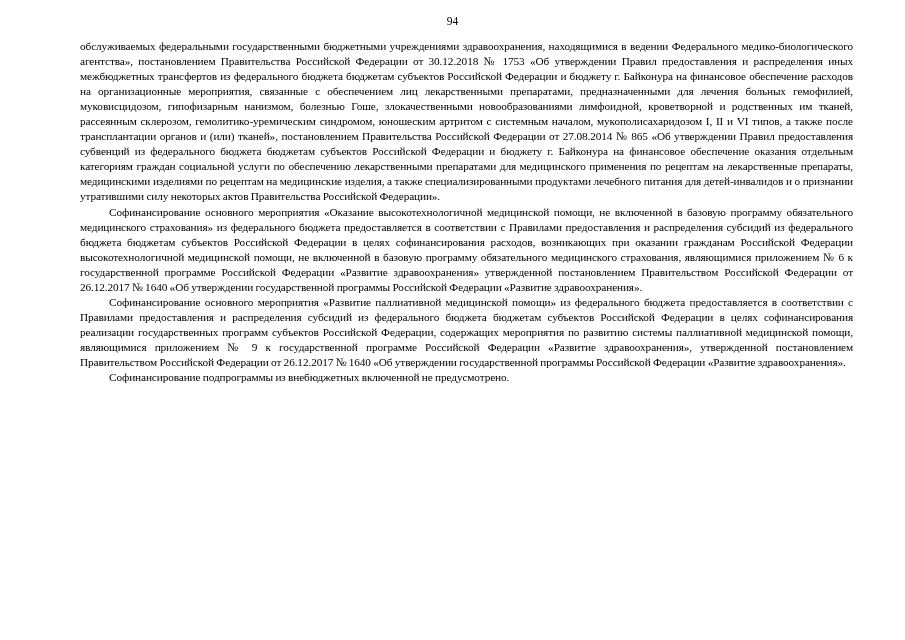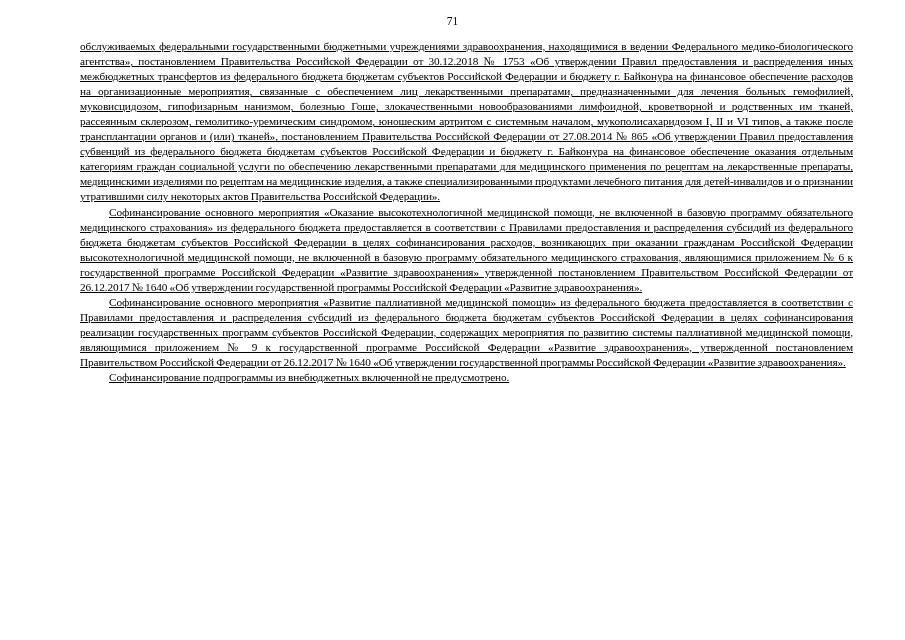--- a/index.html
+++ b/index.html
@@ -9,29 +9,29 @@
     background: #ffffff; color: #000000;
     font-family: "Liberation Serif", "DejaVu Serif", serif;
   }
   .page-number {
     position: absolute; top: 14px; left: 0; width: 905px;
     text-align: center; font-size: 11.5px; line-height: 14px;
   }
   .body-text {
     position: absolute; top: 39px; left: 80px; width: 773px;
     font-size: 11.3px; line-height: 15.05px;
-    text-align: justify; letter-spacing: -0.12px; word-spacing: -0.3px; text-decoration: underline;
+    text-align: justify; letter-spacing: -0.12px; word-spacing: -0.3px;
   }
   .para { margin: 0; }
   .para.indent { text-indent: 29px; }
 </style>
 </head>
 <body>
 
 <div class="page">
-  <div class="page-number">71</div>
+  <div class="page-number">94</div>
   <div class="body-text">
     <p class="para">обслуживаемых федеральными государственными бюджетными учреждениями здравоохранения, находящимися в ведении Федерального медико-биологического агентства», постановлением Правительства Российской Федерации от 30.12.2018 № 1753 «Об утверждении Правил предоставления и распределения иных межбюджетных трансфертов из федерального бюджета бюджетам субъектов Российской Федерации и бюджету г. Байконура на финансовое обеспечение расходов на организационные мероприятия, связанные с обеспечением лиц лекарственными препаратами, предназначенными для лечения больных гемофилией, муковисцидозом, гипофизарным нанизмом, болезнью Гоше, злокачественными новообразованиями лимфоидной, кроветворной и родственных им тканей, рассеянным склерозом, гемолитико-уремическим синдромом, юношеским артритом с системным началом, мукополисахаридозом I, II и VI типов, а также после трансплантации органов и (или) тканей», постановлением Правительства Российской Федерации от 27.08.2014 № 865 «Об утверждении Правил предоставления субвенций из федерального бюджета бюджетам субъектов Российской Федерации и бюджету г. Байконура на финансовое обеспечение оказания отдельным категориям граждан социальной услуги по обеспечению лекарственными препаратами для медицинского применения по рецептам на лекарственные препараты, медицинскими изделиями по рецептам на медицинские изделия, а также специализированными продуктами лечебного питания для детей-инвалидов и о признании утратившими силу некоторых актов Правительства Российской Федерации».</p>
     <p class="para indent">Софинансирование основного мероприятия «Оказание высокотехнологичной медицинской помощи, не включенной в базовую программу обязательного медицинского страхования» из федерального бюджета предоставляется в соответствии с Правилами предоставления и распределения субсидий из федерального бюджета бюджетам субъектов Российской Федерации в целях софинансирования расходов, возникающих при оказании гражданам Российской Федерации высокотехнологичной медицинской помощи, не включенной в базовую программу обязательного медицинского страхования, являющимися приложением № 6 к государственной программе Российской Федерации «Развитие здравоохранения» утвержденной постановлением Правительством Российской Федерации от 26.12.2017 № 1640 «Об утверждении государственной программы Российской Федерации «Развитие здравоохранения».</p>
     <p class="para indent">Софинансирование основного мероприятия «Развитие паллиативной медицинской помощи» из федерального бюджета предоставляется в соответствии с Правилами предоставления и распределения субсидий из федерального бюджета бюджетам субъектов Российской Федерации в целях софинансирования реализации государственных программ субъектов Российской Федерации, содержащих мероприятия по развитию системы паллиативной медицинской помощи, являющимися приложением № 9 к государственной программе Российской Федерации «Развитие здравоохранения», утвержденной постановлением Правительством Российской Федерации от 26.12.2017 № 1640 «Об утверждении государственной программы Российской Федерации «Развитие здравоохранения».</p>
     <p class="para indent">Софинансирование подпрограммы из внебюджетных включенной не предусмотрено.</p>
   </div>
 </div>
 
 </body></html>

